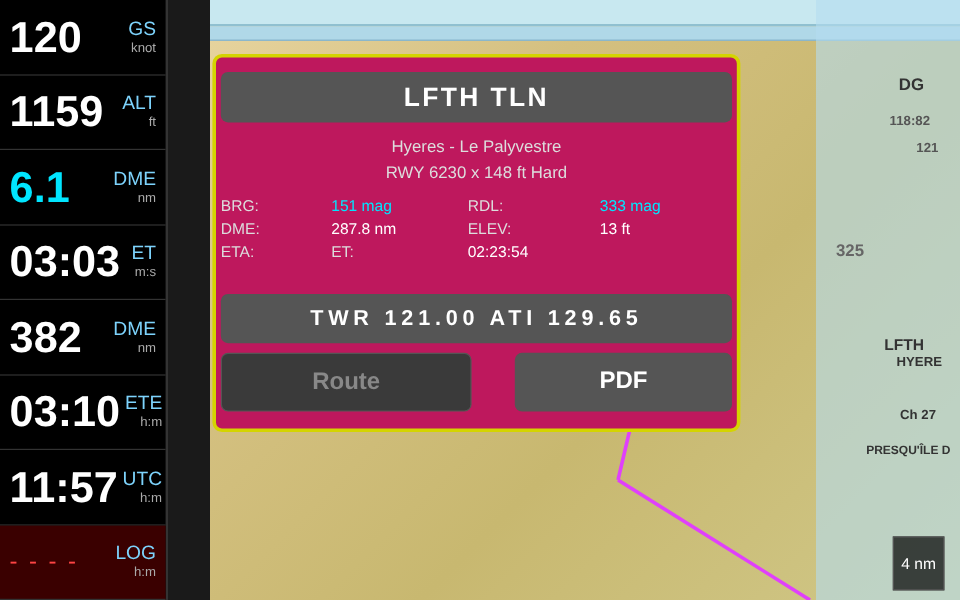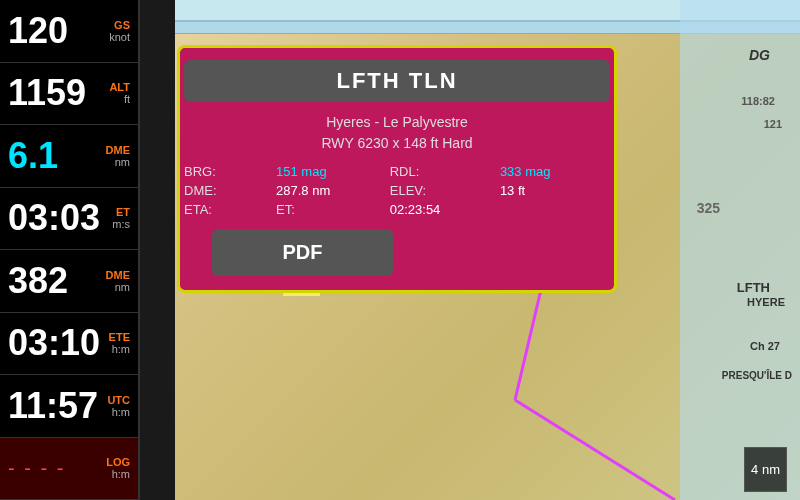--- a/index.html
+++ b/index.html
@@ -42,23 +42,23 @@
     .sidebar-value.cyan { color: #00e5ff; }
     .sidebar-value.white { color: #fff; }
 
     .sidebar-label-group {
       display: flex;
       flex-direction: column;
       align-items: flex-end;
       margin-left: 4px;
     }
     .sidebar-label {
-      font-size: 11px;
-      color: #f97316;
-      font-weight: bold;
+      font-size: 16px;
+      color: #7dd3fc;
+      font-weight: normal;
       line-height: 1.1;
     }
     .sidebar-unit {
       font-size: 11px;
       color: #aaa;
       line-height: 1.1;
     }
 
     .sidebar-item.log-item {
       background: #3a0000;
@@ -156,21 +156,21 @@
       font-size: 14px;
       line-height: 1.5;
       margin-bottom: 10px;
     }
 
     
     .popup-info-grid {
       display: grid;
       grid-template-columns: auto auto auto auto;
       gap: 4px 0;
-      margin-bottom: 12px;
+      margin-bottom: 28px;
       font-size: 13px;
     }
 
     .info-label {
       color: #ddd;
       white-space: nowrap;
     }
     .info-value {
       color: #00e5ff;
       white-space: nowrap;
@@ -337,21 +337,21 @@
 
 </div>
 
 <div id="map-area">
 
   <div class="map-top-strip"></div>
   <div class="map-second-strip"></div>
 
   <div class="map-right-blue"></div>
 
-  <div class="map-label" style="right: 30px; top: 47px; font-size:14px; color:#333;font-style:italic;">DG</div>
+  <div class="map-label" style="right: 30px; top: 62px; font-size:14px; color:#333;">DG</div>
   <div class="map-label" style="right: 25px; top: 95px; font-size:11px; color:#555;">118:82</div>
   <div class="map-label" style="right: 18px; top: 118px; font-size:11px; color:#555;">121</div>
   <div class="map-label" style="right: 480px; top: 280px; font-size:12px; color:#333; background:rgba(255,255,100,0.7); padding:1px 3px;">LFTH</div>
   <div class="map-label" style="right: 30px; top: 280px; font-size:13px; color:#333; font-weight:bold;">LFTH</div>
   <div class="map-label" style="right: 15px; top: 296px; font-size:11px; color:#333;">HYERE</div>
   <div class="map-label" style="right: 20px; top: 340px; font-size:11px; color:#333;">Ch 27</div>
   <div class="map-label" style="right: 8px; top: 370px; font-size:10px; color:#333;">PRESQU'ÎLE D</div>
 
   <svg style="position:absolute; top:0; left:0; width:100%; height:100%; pointer-events:none;">
     <line x1="420" y1="60" x2="340" y2="400" stroke="#e040fb" stroke-width="3"></line>
@@ -385,19 +385,21 @@
     <span class="info-label">DME:</span>
     <span class="info-value white">287.8 nm</span>
     <span class="info-label">ELEV:</span>
     <span class="info-value white">13 ft</span>
 
     <span class="info-label">ETA:</span>
     <span class="info-label">ET:</span>
     <span class="info-value white">02:23:54</span>
   </div>
 
+  <div class="freq-btn">TWR 121.00   ATI 129.65</div>
 
 
   <div class="bottom-buttons-row">
+    <div class="route-btn">Route</div>
     <div class="pdf-btn">PDF</div>
   </div>
 
 </div>
 
 </body></html>

